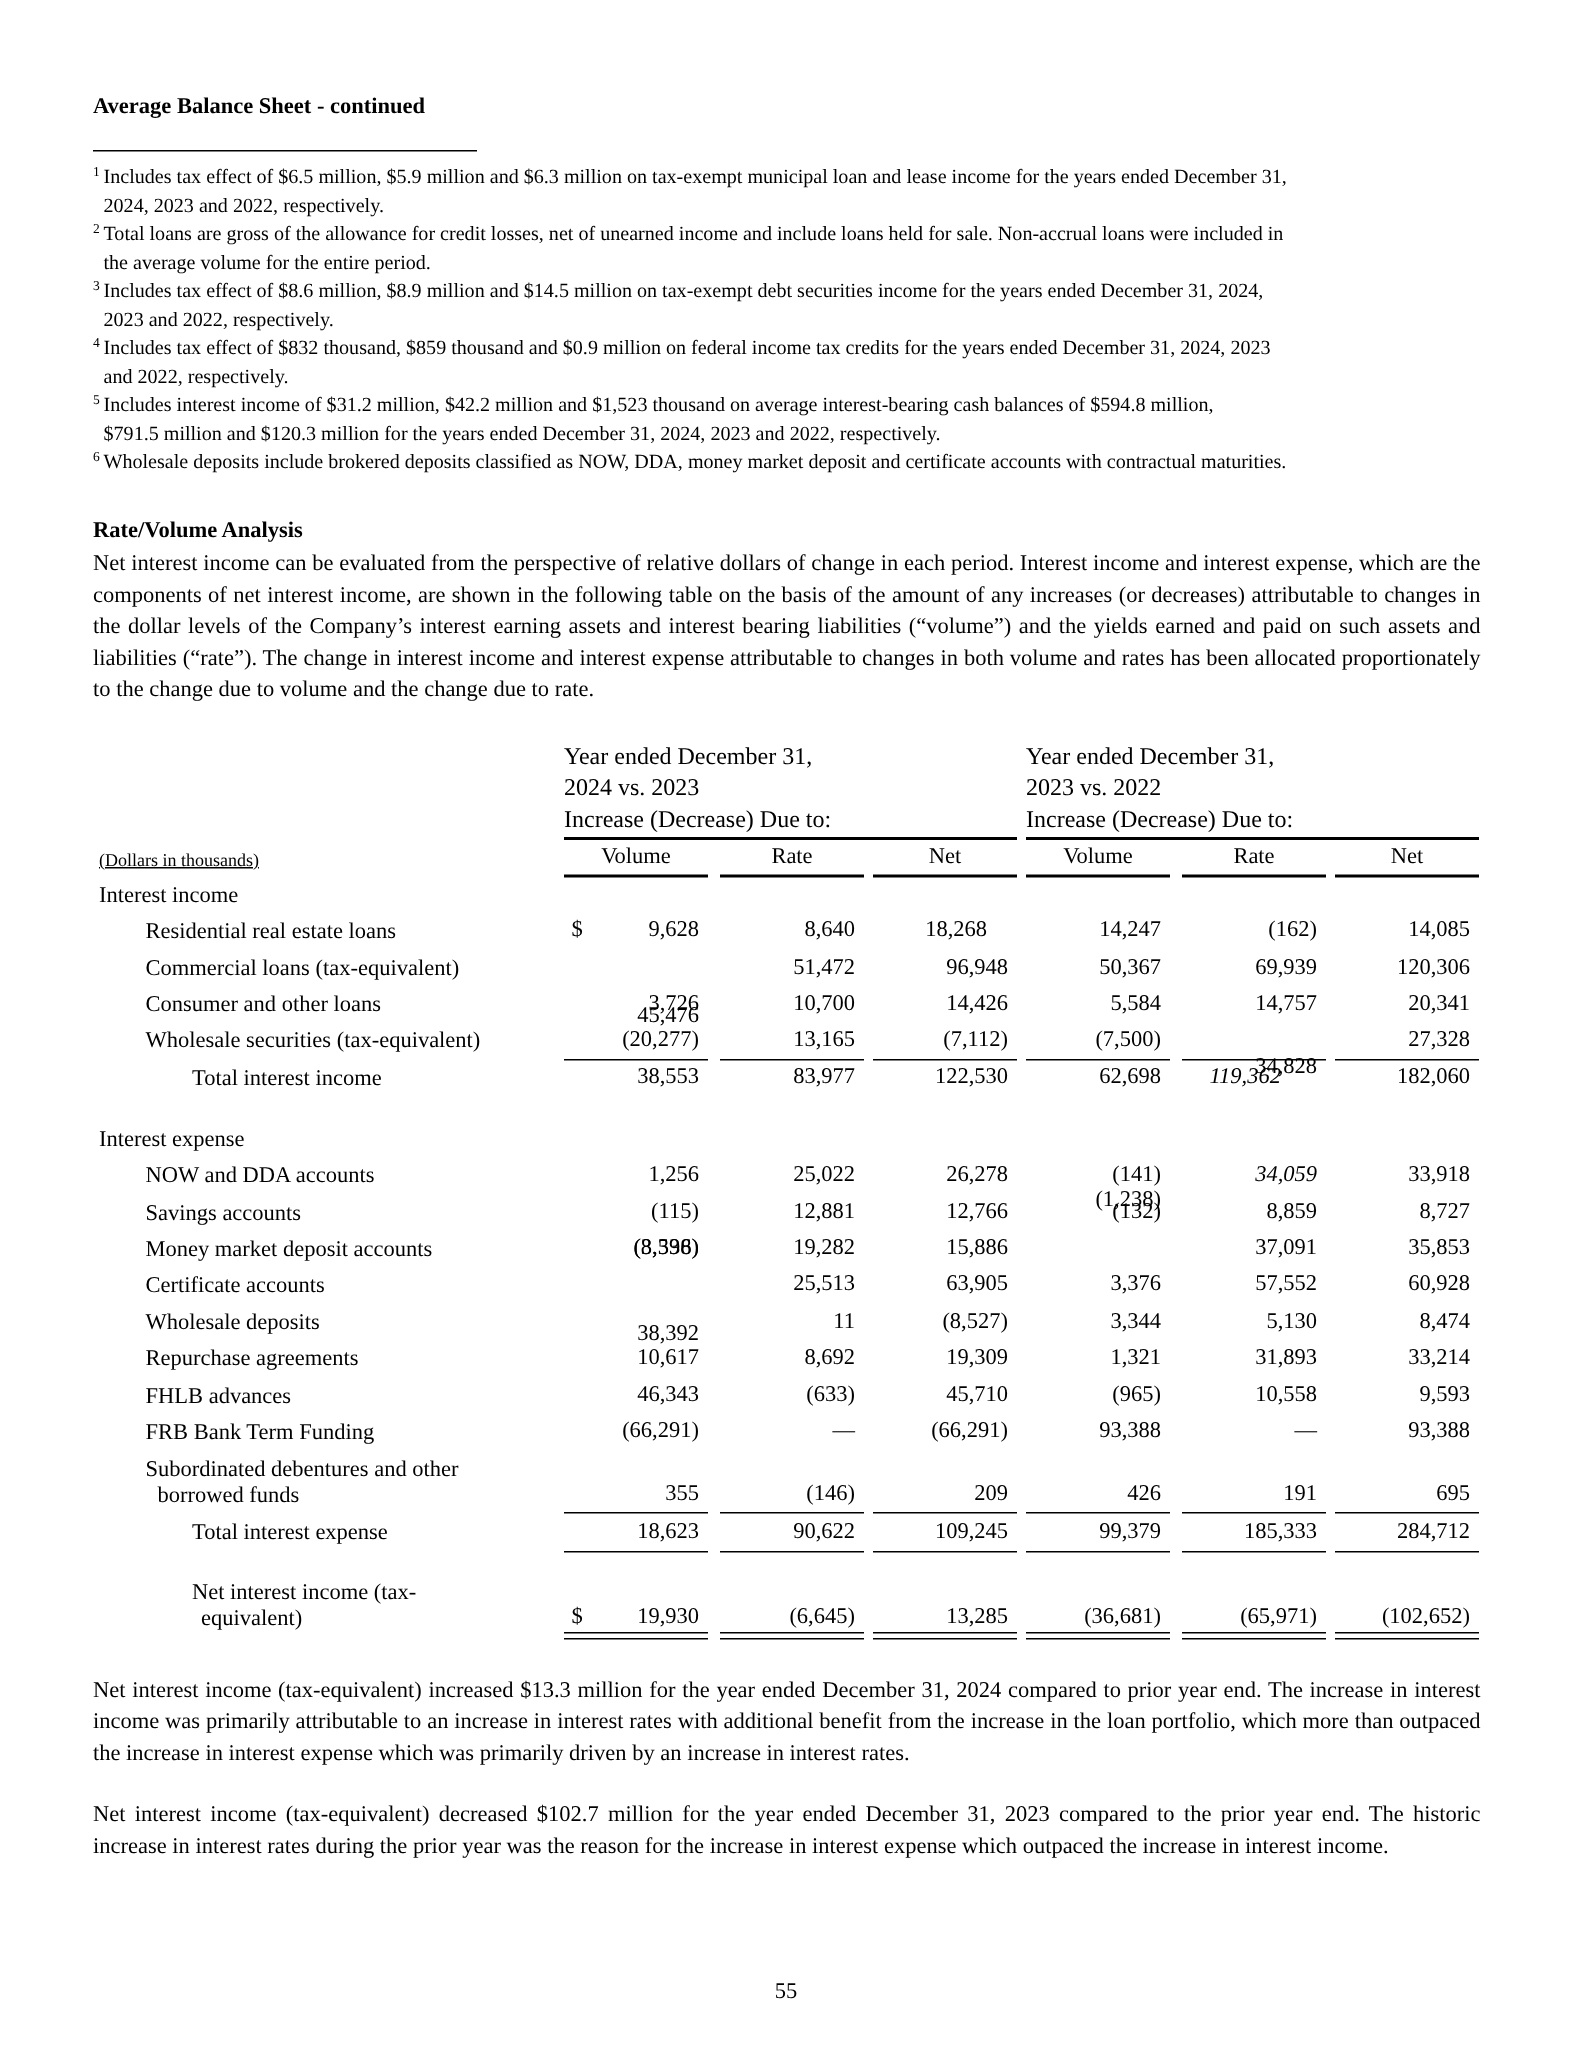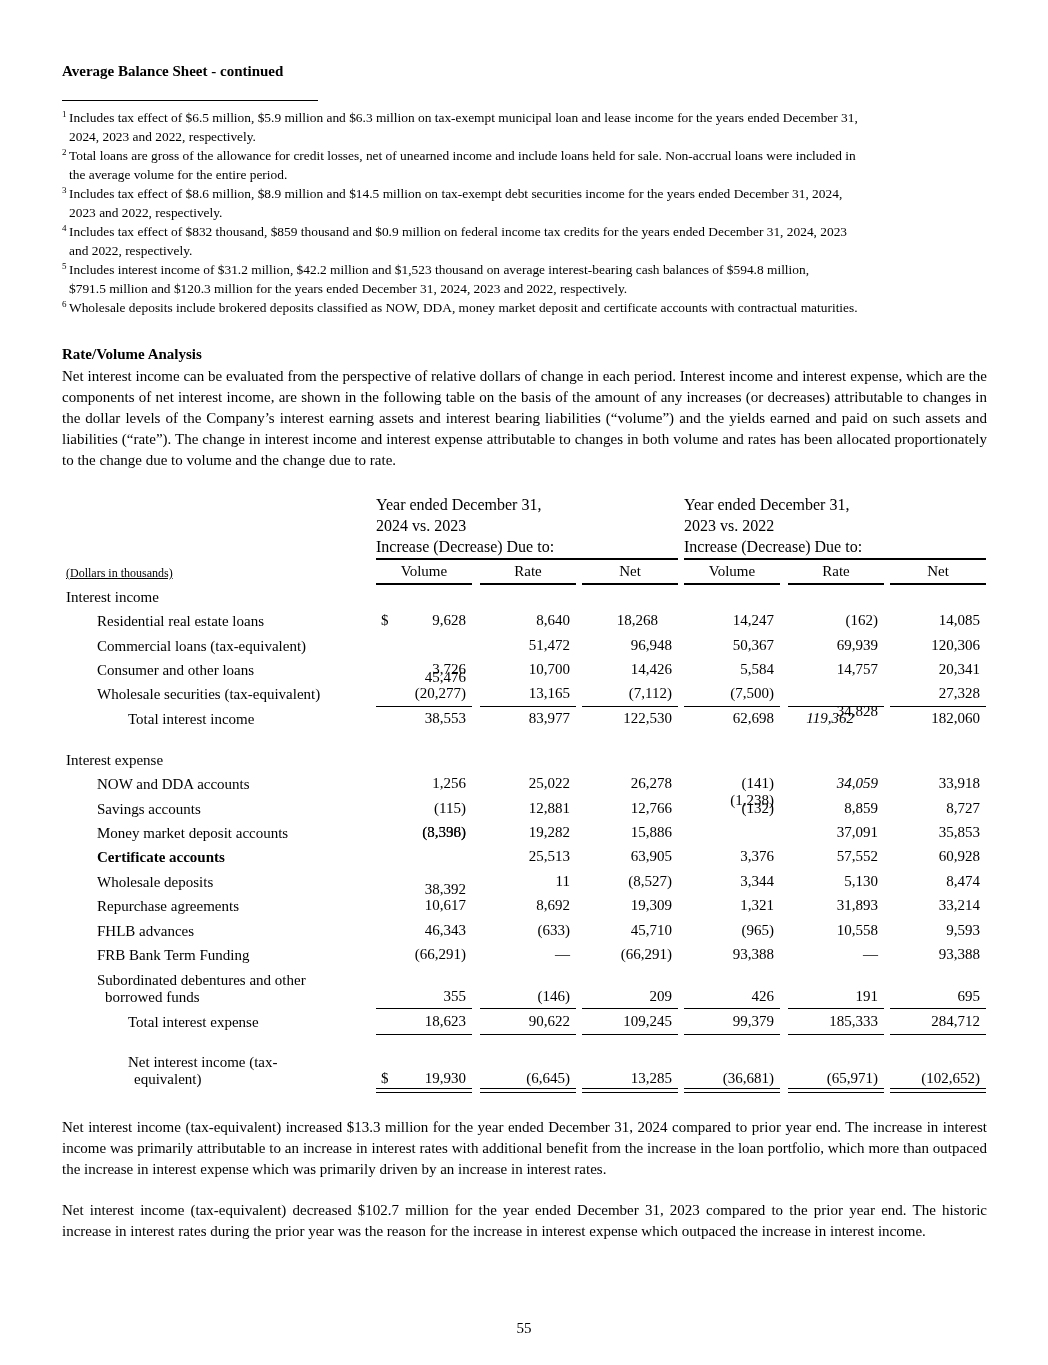--- a/index.html
+++ b/index.html
@@ -160,21 +160,21 @@
     <div class="abs cell" style="top: 800px; left: 684px; width: 90px;">(132)</div>
     <div class="abs cell" style="top: 800px; left: 788px; width: 90px;">8,859</div>
     <div class="abs cell" style="top: 800px; left: 890px; width: 90px;">8,727</div>
     <div class="abs row-label" style="top: 825px; left: 97px;">Money market deposit accounts</div>
     <div class="abs cell" style="top: 824px; left: 376px; width: 90px;">(3,396)</div>
     <div class="abs cell" style="top: 824px; left: 480px; width: 90px;">19,282</div>
     <div class="abs cell" style="top: 824px; left: 582px; width: 90px;">15,886</div>
     <div class="abs cell" style="top: 792px; left: 684px; width: 90px;">(1,238)</div>
     <div class="abs cell" style="top: 824px; left: 788px; width: 90px;">37,091</div>
     <div class="abs cell" style="top: 824px; left: 890px; width: 90px;">35,853</div>
-    <div class="abs row-label" style="top: 849px; left: 97px; font-weight: bold;">Certificate accounts</div>
+    <div class="abs row-label" style="top: 849px; left: 97px;">Certificate accounts</div>
     <div class="abs cell" style="top: 848px; left: 376px; width: 90px; margin-top: 33px;">38,392</div>
     <div class="abs cell" style="top: 848px; left: 480px; width: 90px;">25,513</div>
     <div class="abs cell" style="top: 848px; left: 582px; width: 90px;">63,905</div>
     <div class="abs cell" style="top: 848px; left: 684px; width: 90px;">3,376</div>
     <div class="abs cell" style="top: 848px; left: 788px; width: 90px;">57,552</div>
     <div class="abs cell" style="top: 848px; left: 890px; width: 90px;">60,928</div>
     <div class="abs row-label" style="top: 874px; left: 97px;">Wholesale deposits</div>
     <div class="abs cell" style="top: 824px; left: 376px; width: 90px;">(8,538)</div>
     <div class="abs cell" style="top: 873px; left: 480px; width: 90px;">11</div>
     <div class="abs cell" style="top: 873px; left: 582px; width: 90px;">(8,527)</div>

